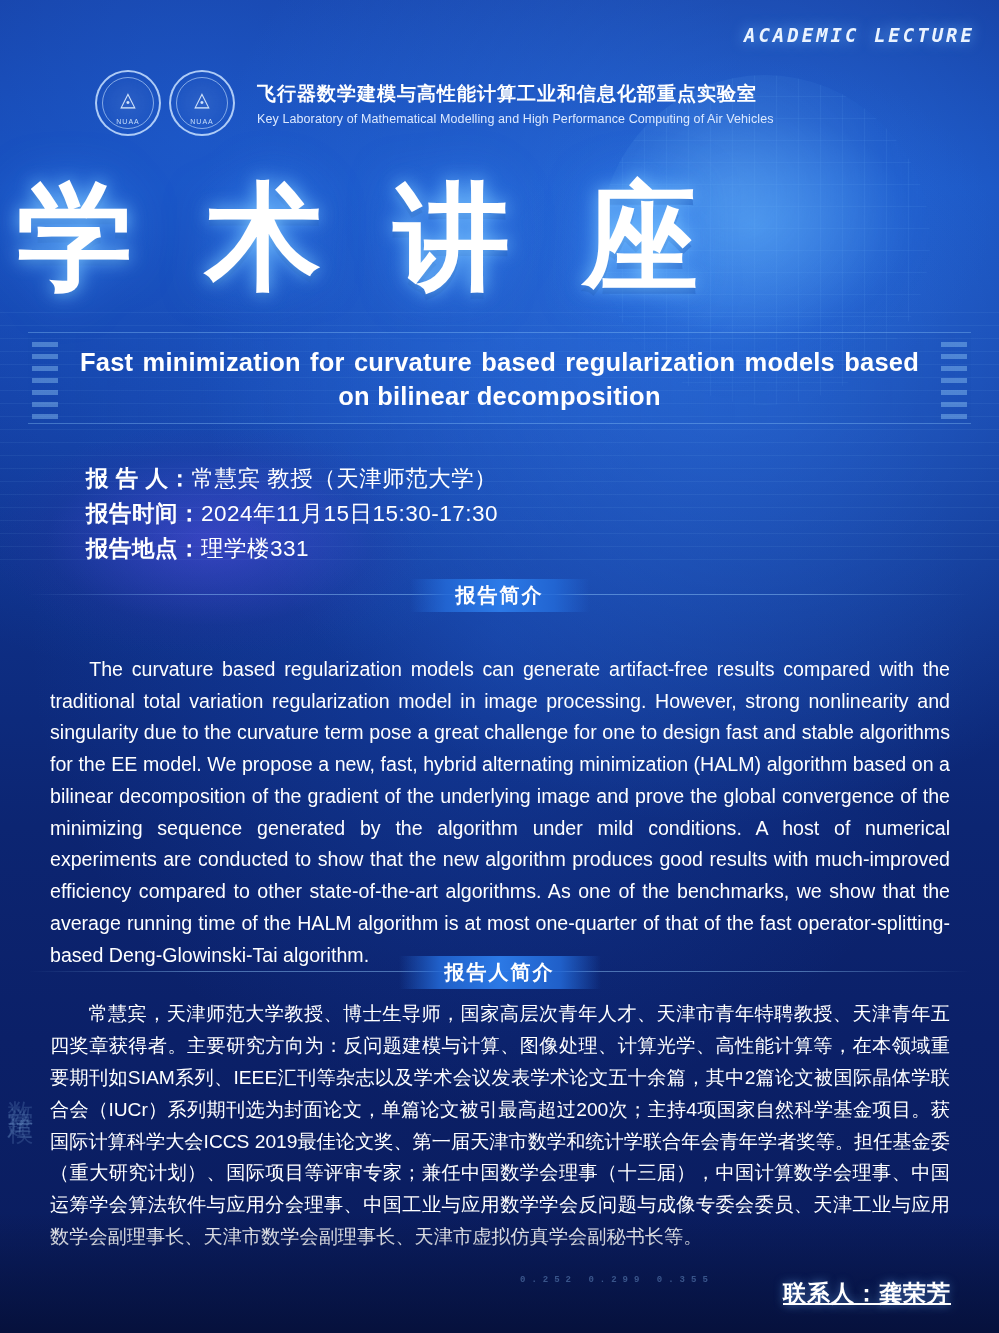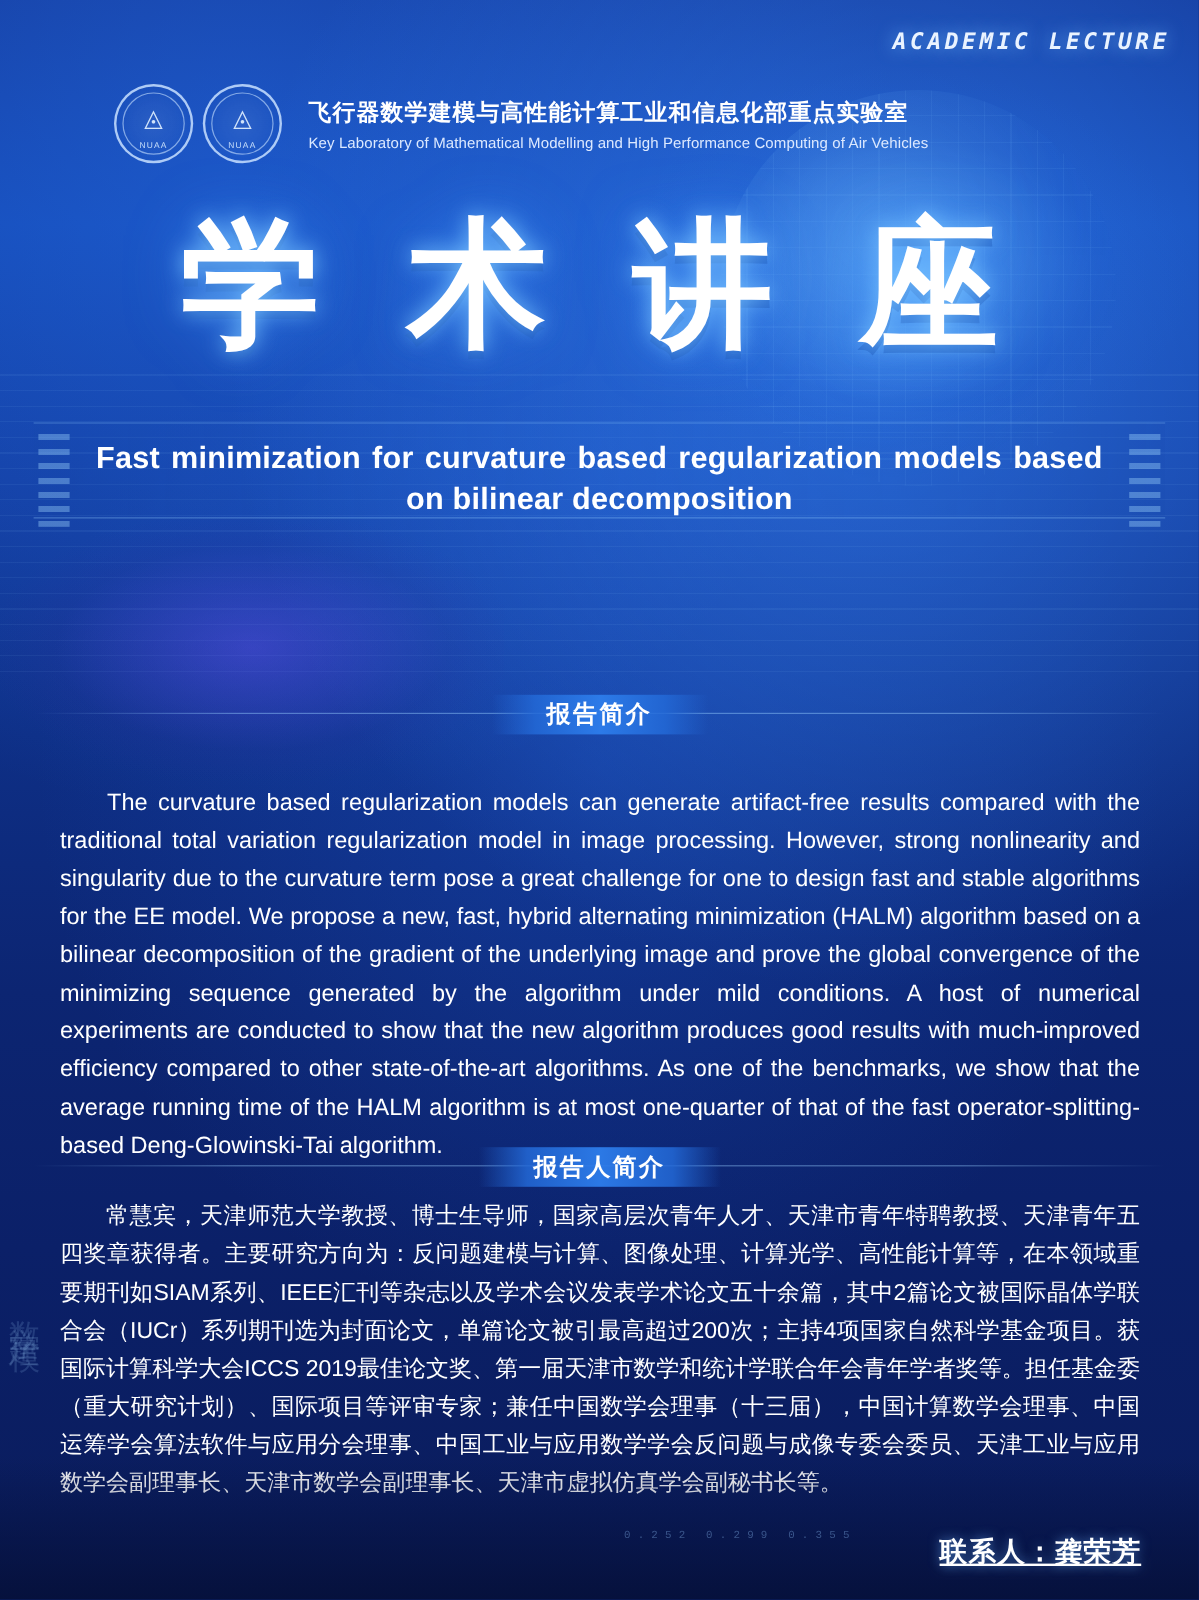--- a/index.html
+++ b/index.html
@@ -52,20 +52,21 @@
     position: absolute; left: 0; bottom: 0; width: 999px; height: 120px;
     background: linear-gradient(0deg, rgba(5,15,55,0.85) 0%, rgba(10,28,92,0.0) 100%);
     pointer-events: none;
   }
   .bottom-dots {
     position: absolute; left: 520px; bottom: 18px; width: 440px; height: 40px;
     font-family: "Liberation Mono", monospace;
     font-size: 9px; color: rgba(150,200,255,0.35);
     letter-spacing: 6px;
     pointer-events: none;
+    font-weight: bold;
   }
   .side-cn {
     position: absolute; left: 4px; top: 1080px;
     writing-mode: vertical-rl;
     font-size: 26px; color: rgba(160,210,255,0.16);
     letter-spacing: 6px;
     pointer-events: none;
   }
 
   
@@ -113,34 +114,34 @@
     white-space: nowrap;
   }
   .lab-en {
     font-size: 12.5px; color: #dce9ff; margin-top: 5px; letter-spacing: .1px;
     white-space: nowrap;
   }
 
   
   .big-title {
     position: absolute; left: 0; right: 0; top: 160px;
-    text-align: center;
     font-size: 116px; font-weight: bold;
     letter-spacing: 16px;
     color: #ffffff;
     text-shadow:
       0 0 18px rgba(120,195,255,0.95),
       0 6px 0 rgba(30,90,190,0.55),
       0 0 46px rgba(70,150,255,0.75);
     font-family: "DejaVu Sans", "Liberation Sans", sans-serif;
+    padding-left: 17px;
   }
 
   
   .title-panel {
-    position: absolute; left: 28px; top: 352px; width: 943px; height: 80px;
+    position: absolute; left: 28px; top: 332px; width: 943px; height: 92px;
     border-top: 1px solid rgba(150,205,255,0.35);
     border-bottom: 1px solid rgba(150,205,255,0.35);
     background: linear-gradient(90deg, rgba(20,70,170,0.12) 0%, rgba(40,110,220,0.18) 50%, rgba(20,70,170,0.12) 100%);
   }
   .title-panel .cap {
     position: absolute; top: 6px; width: 26px; height: 80px;
     background: repeating-linear-gradient(0deg, rgba(160,215,255,0.38) 0px, rgba(160,215,255,0.38) 5px, rgba(0,0,0,0) 5px, rgba(0,0,0,0) 12px);
   }
   .title-panel .cap.l { left: 4px; }
   .title-panel .cap.r { right: 4px; }
@@ -237,20 +238,31 @@
   </div>
 
   <div class="big-title">学 术 讲 座</div>
 
   <div class="title-panel">
     <div class="cap l"></div>
     <div class="cap r"></div>
     <div class="en-title">Fast minimization for curvature based regularization models based on bilinear decomposition</div>
   </div>
 
+  <div class="info">
+    <div class="row">
+      <span class="lbl">报 告 人：</span><span>常慧宾 教授（天津师范大学）</span>
+    </div>
+    <div class="row">
+      <span class="lbl">报告时间：</span><span>2024年11月15日15:30-17:30</span>
+    </div>
+    <div class="row">
+      <span class="lbl">报告地点：</span><span>理学楼331</span>
+    </div>
+  </div>
 
   <div class="section-head" id="head-abstract">
     <div class="bar"></div>
     <div class="chip">报告简介</div>
   </div>
 
   <div class="body-text" id="abstract-text">The curvature based regularization models can generate artifact-free results compared with the traditional total variation regularization model in image processing. However, strong nonlinearity and singularity due to the curvature term pose a great challenge for one to design fast and stable algorithms for the EE model. We propose a new, fast, hybrid alternating minimization (HALM) algorithm based on a bilinear decomposition of the gradient of the underlying image and prove the global convergence of the minimizing sequence generated by the algorithm under mild conditions. A host of numerical experiments are conducted to show that the new algorithm produces good results with much-improved efficiency compared to other state-of-the-art algorithms. As one of the benchmarks, we show that the average running time of the HALM algorithm is at most one-quarter of that of the fast operator-splitting-based Deng-Glowinski-Tai algorithm.</div>
 
   <div class="section-head" id="head-bio">
     <div class="bar"></div>

